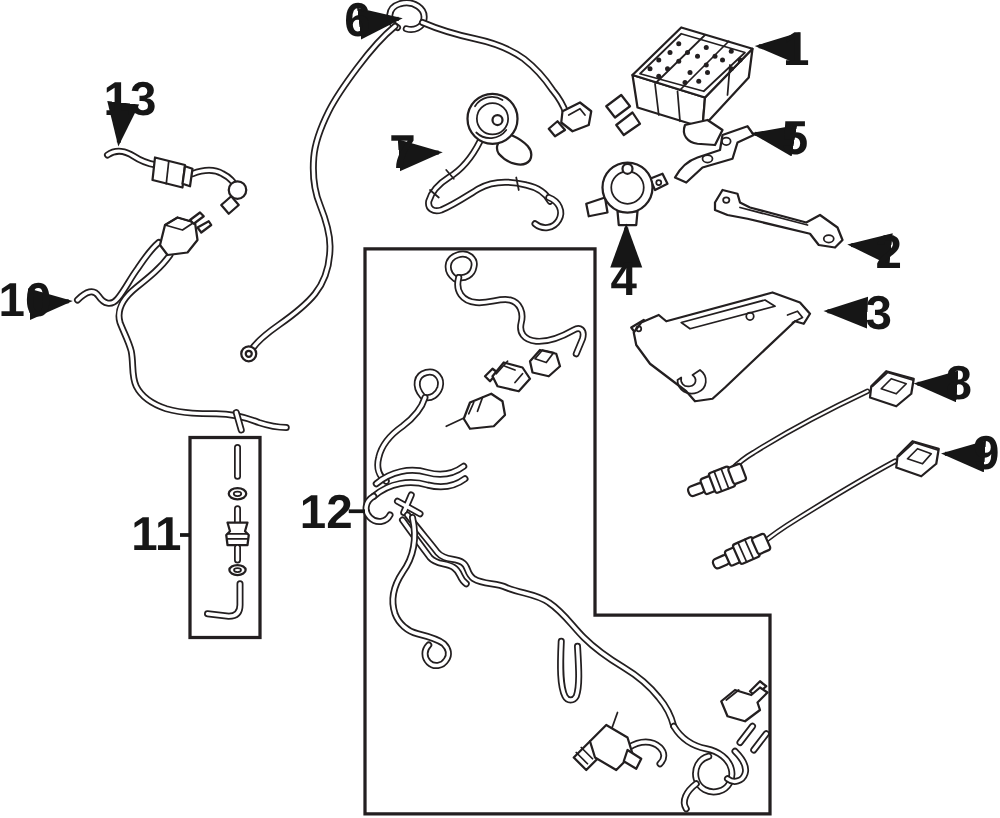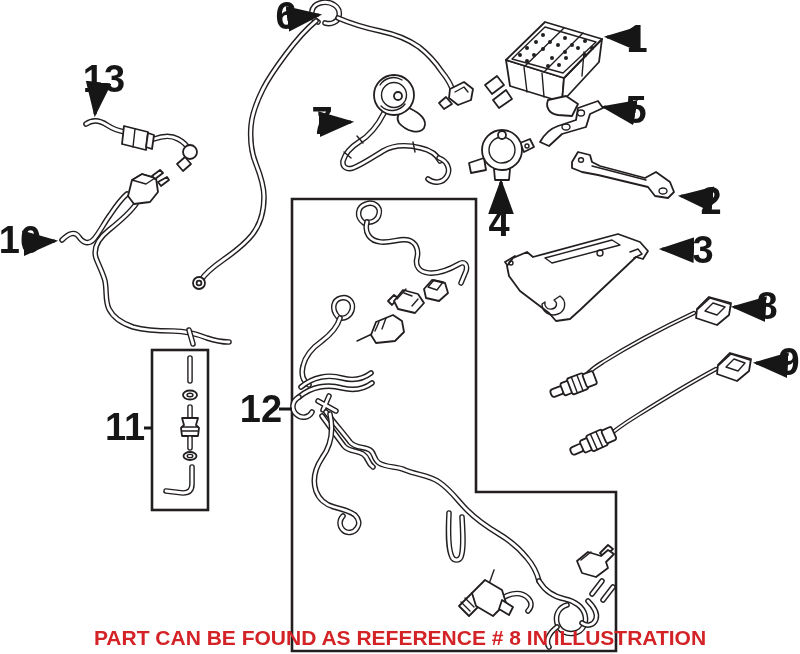--- a/index.html
+++ b/index.html
@@ -309,14 +309,13 @@
   <g>
     <line class="dash" x1="279" y1="409" x2="292" y2="409"></line>
     <text class="callout" x="261" y="422" text-anchor="middle">12</text>
   </g>
   <g>
     <line class="arrow" x1="97" y1="96" x2="95" y2="114" marker-end="url(#ah)"></line>
     <text class="callout" x="104" y="92" text-anchor="middle">13</text>
   </g>
 </svg>
 
-<div class="caption">PART CAN BE FOUND AS REFERENCE # 8 IN ILLUSTRATION</div>
 </div>
 
 </body></html>

